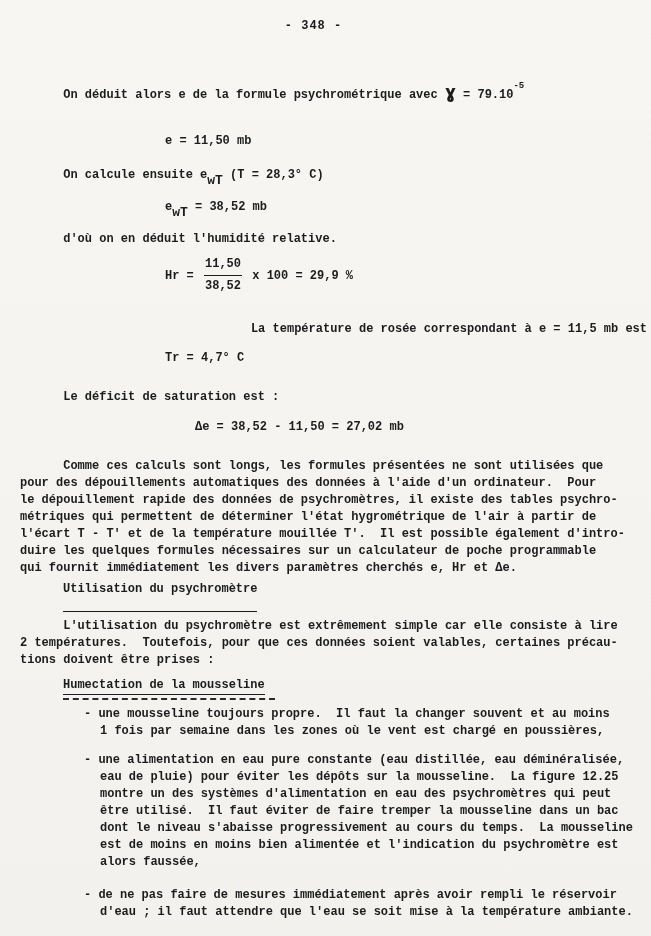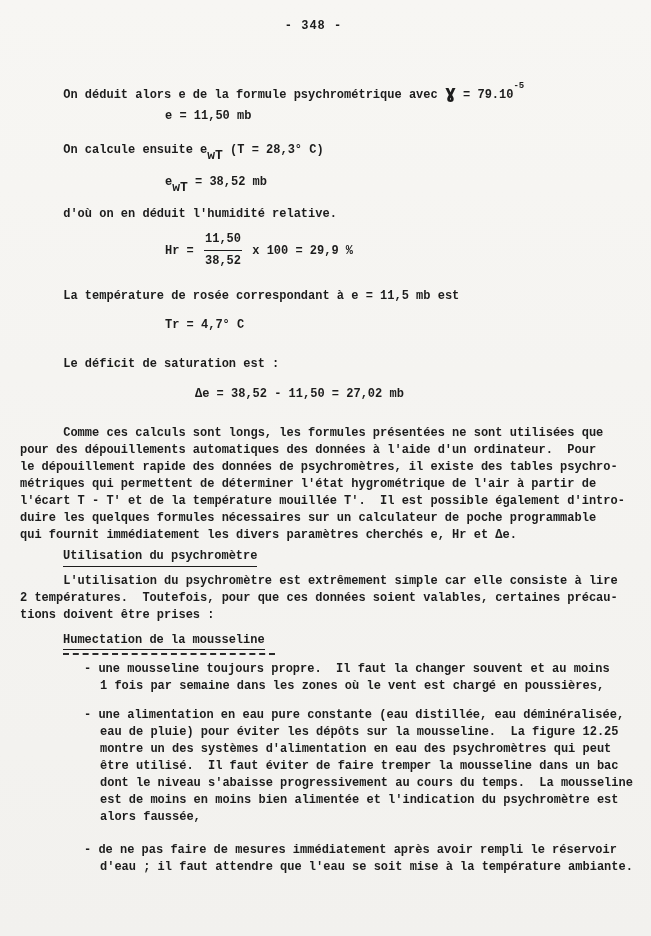--- a/index.html
+++ b/index.html
@@ -23,26 +23,26 @@
   }
   .page-number {
     text-align: center;
     padding-right: 40px;
     letter-spacing: 1px;
   }
   .p { white-space: pre-wrap; }
   .eq { white-space: pre-wrap; margin-left: 145px; }
   .eq-de { margin-left: 175px; }
   .m-deduit { margin-top: 52px; }
-  .m-eqe { margin-top: 4px; }
+  .m-eqe { margin-top: 29px; }
   .m-calcule { margin-top: 17px; }
   .m-eqewt { margin-top: 15px; }
   .m-humidite { margin-top: 15px; }
   .m-hr { margin-top: 8px; }
-  .m-rosee { margin-top: 18px; }
+  .m-rosee { margin-top: 26px; text-align: right; }
   .m-tr { margin-top: 12px; }
   .m-deficit { margin-top: 22px; }
   .m-de { margin-top: 13px; }
   .m-calculs { margin-top: 22px; }
   .m-h1 { margin-top: 4px; }
   .m-putil { margin-top: 6px; }
   .m-h2 { margin-top: 8px; }
   .m-phum { margin-top: 2px; }
   .m-b1 { margin-top: 6px; }
   .m-b2 { margin-top: 12px; }
@@ -68,21 +68,21 @@
   .frac .num {
     display: block;
     border-bottom: 1.4px solid #1c1c1c;
     padding: 0 1px 2px 1px;
   }
   .frac .den { display: block; padding-top: 2px; }
   .heading { margin-left: 43px; }
   .h1-text {
     display: inline-block;
     border-bottom: 1.6px solid #1c1c1c;
-    padding-bottom: 1px;
+    padding-bottom: 13px;
   }
   .h2-wrap {
     display: inline-block;
     border-bottom: 2px dashed #2a2a2a;
     padding: 0 10px 3px 0;
   }
   .h2-text {
     display: inline-block;
     border-bottom: 1.2px solid #1c1c1c;
     font-family: Liberation Mono, monospace;

